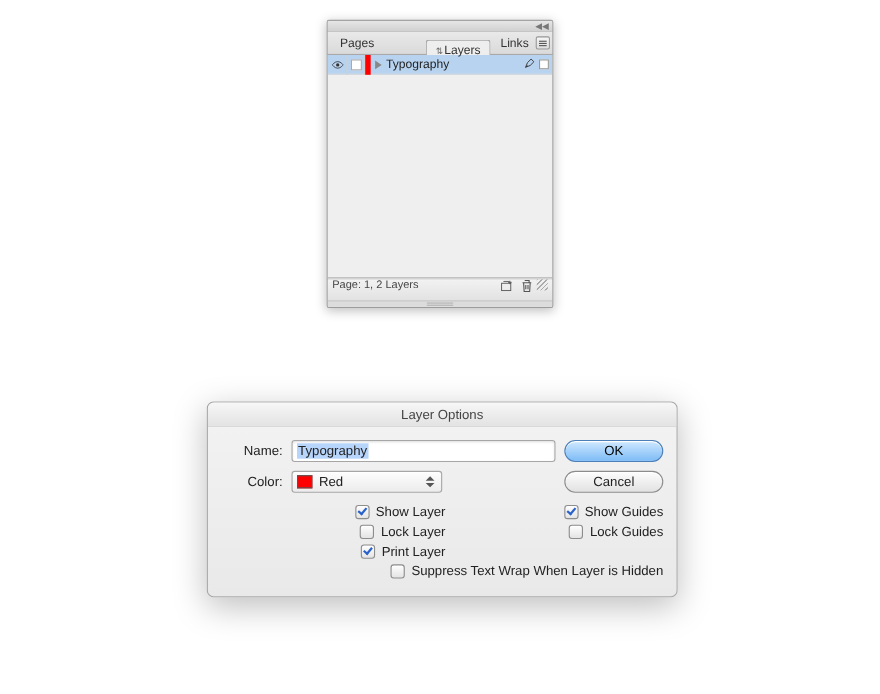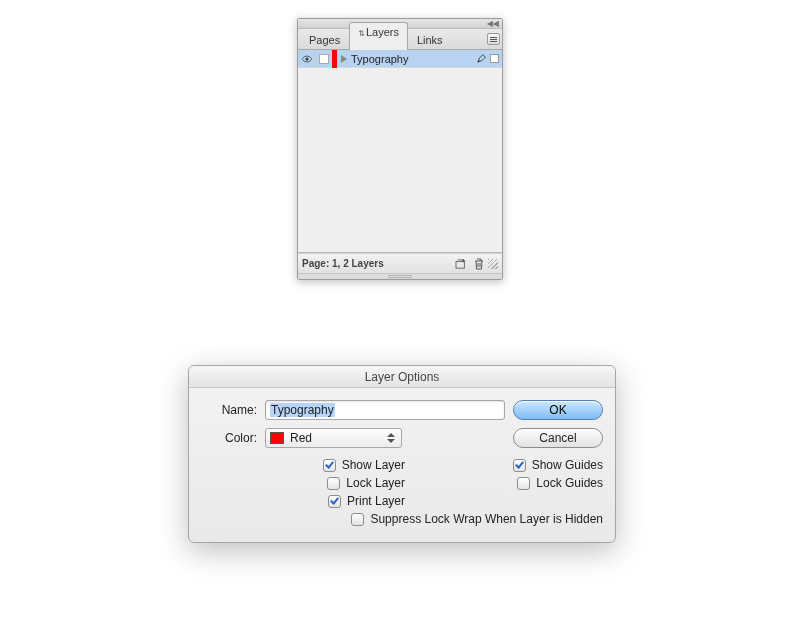--- a/index.html
+++ b/index.html
@@ -60,21 +60,22 @@
     border: 1px solid transparent;
     border-bottom: none;
     border-top-left-radius: 3px;
     border-top-right-radius: 3px;
     cursor: default;
   }
   .tab.active {
     background: #eee;
     border-color: #a8a8a8;
     margin-bottom: -1px;
-    height: 28px;
+    height: 14px;
+    margin-left: 38px;
   }
   .tab .sorter {
     font-size: 8px;
     color: #666;
     margin-right: 1px;
   }
   .flyout {
     position: absolute;
     right: 2px;
     top: 4px;
@@ -154,24 +155,23 @@
   .selbox {
     width: 9px; height: 9px;
     border: 1px solid #999;
     background: #fff;
   }
 
   .panel-footer {
     height: 20px;
     background: linear-gradient(#f2f2f2,#e2e2e2);
     display: flex;
-    align-items: center;
+    align-items: flex-start;
     padding: 0 4px;
     border-top: 1px solid #cfcfcf;
-    font-weight: bold;
   }
   .footer-status {
     flex: 1;
     font-size: 10px;
     color: #444;
   }
   .footer-btn {
     width: 14px; height: 12px;
     margin-left: 4px;
     display: flex; align-items: center; justify-content: center;
@@ -439,18 +439,18 @@
         <div class="chkbox"></div>
         <span>Lock Guides</span>
       </div>
       <div class="chk">
         <div class="chkbox checked"></div>
         <span>Print Layer</span>
       </div>
       <div></div>
       <div class="chk span2">
         <div class="chkbox"></div>
-        <span>Suppress Lock Wrap When Layer is Hidden</span>
+        <span>Suppress Text Wrap When Layer is Hidden</span>
       </div>
     </div>
 
   </div>
 </div>
 
 </body></html>

